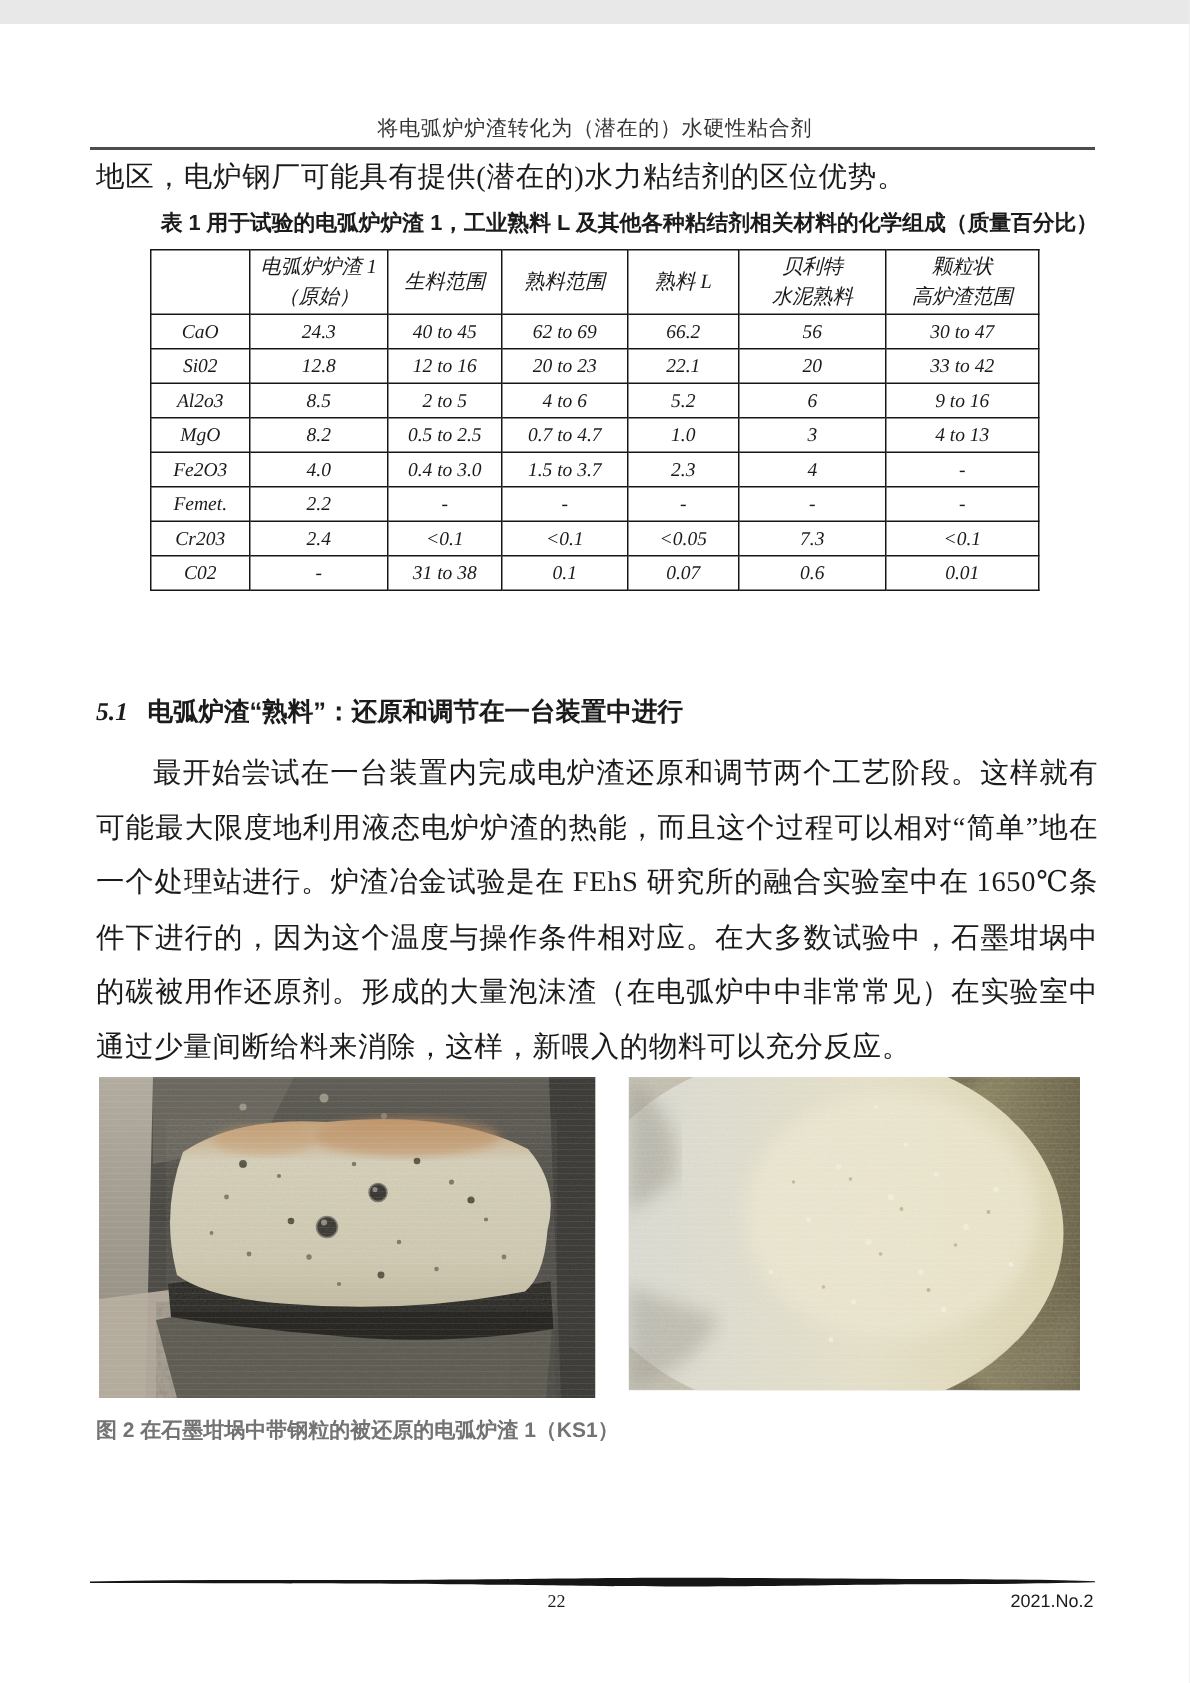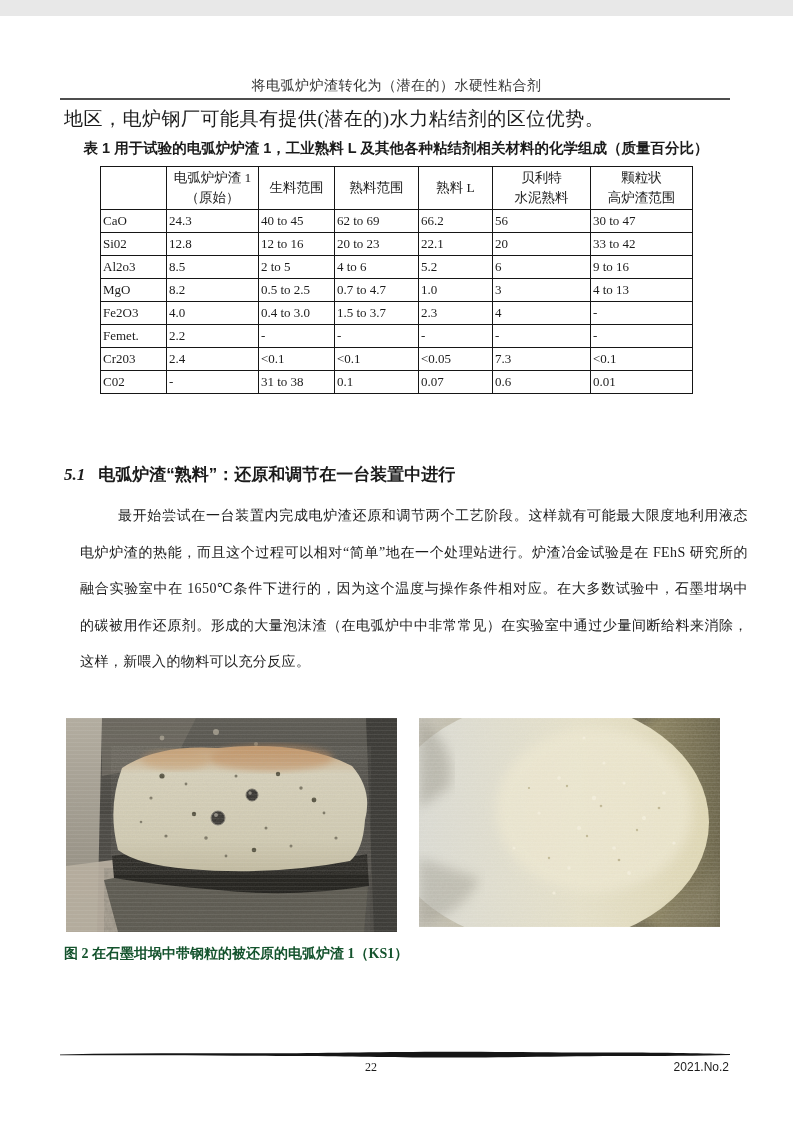--- a/index.html
+++ b/index.html
@@ -13,62 +13,62 @@
     font-size:14px; color:#343434; letter-spacing:.5px;
   }
   .header-rule{
     position:absolute; left:60px; top:82px; width:670px; height:2px; background:#4d4d4d;
   }
   .intro-par{
     position:absolute; left:64px; top:88px; width:670px;
     font-size:19px; line-height:30px; letter-spacing:.5px;
   }
   .table-caption{
-    position:absolute; left:60px; top:123px; width:672px; text-align:center;
+    position:absolute; left:60px; top:123px; width:672px; text-align:right;
     font-size:14.5px; font-weight:bold;
     font-family:"Liberation Sans","DejaVu Sans",sans-serif;
   }
   table.chem{
     position:absolute; left:100px; top:150px; width:592px;
     border-collapse:collapse; table-layout:fixed;
-    font-size:13px; 
+    font-size:13px; text-align:center;font-style:italic;
   }
   table.chem th, table.chem td{ border:1.6px solid #161616; padding:0 2px; }
   table.chem th{
     height:42px; font-weight:normal; white-space:pre-line; line-height:1.45;
     font-size:13.5px;
   }
   table.chem td{ height:22px; }
   .sec-heading{
     position:absolute; left:64px; top:405px;
     font-size:20px; font-weight:bold;
     font-family:"Liberation Sans","DejaVu Sans",sans-serif;
   }
   .sec-heading .num{ margin-right:16px; font-family:"Liberation Serif",serif; }
   .sub-heading{
     position:absolute; left:64px; top:447px;
     font-size:17px; font-weight:bold;
     font-family:"Liberation Sans","DejaVu Sans",sans-serif;
   }
   .sub-heading .num{ margin-right:13px; font-family:"Liberation Serif",serif;font-style:italic; }
   .body-par{
-    position:absolute; left:80px; top:482px; width:668px;
-    font-size:14px; line-height:36.6px; text-align:justify; text-justify:inter-ideograph;
+    position:absolute; left:64px; top:482px; width:668px;
+    font-size:19px; line-height:36.6px; text-align:justify; text-justify:inter-ideograph;
     text-indent:38px; letter-spacing:.4px;
   }
   .figure{ position:absolute; overflow:hidden; }
   .fig1{ left:66px; top:702px; width:331px; height:214px; }
   .fig2{ left:419px; top:702px; width:301px; height:209px; }
   .scanlines{
     position:absolute; inset:0; pointer-events:none;
     background:repeating-linear-gradient(180deg, rgba(255,255,255,.07) 0 1px, rgba(0,0,0,0) 1px 4px);
   }
   .fig-caption{
     position:absolute; top:929px; font-size:14px; font-weight:bold;
-    font-family:Liberation Serif, serif; color:#14532d;
+    font-family:Liberation Sans, sans-serif; color:#737373;
   }
   .cap1{ left:64px; } .cap2{ left:435px; }
   .footer-rule{ position:absolute; left:60px; top:1035px; }
   .footer-page{
     position:absolute; left:0; top:1044px; width:742px; text-align:center; font-size:12px;
   }
   .footer-issue{
     position:absolute; right:64px; top:1044px; font-size:12px;
     font-family:"Liberation Sans","DejaVu Sans",sans-serif;
   }

